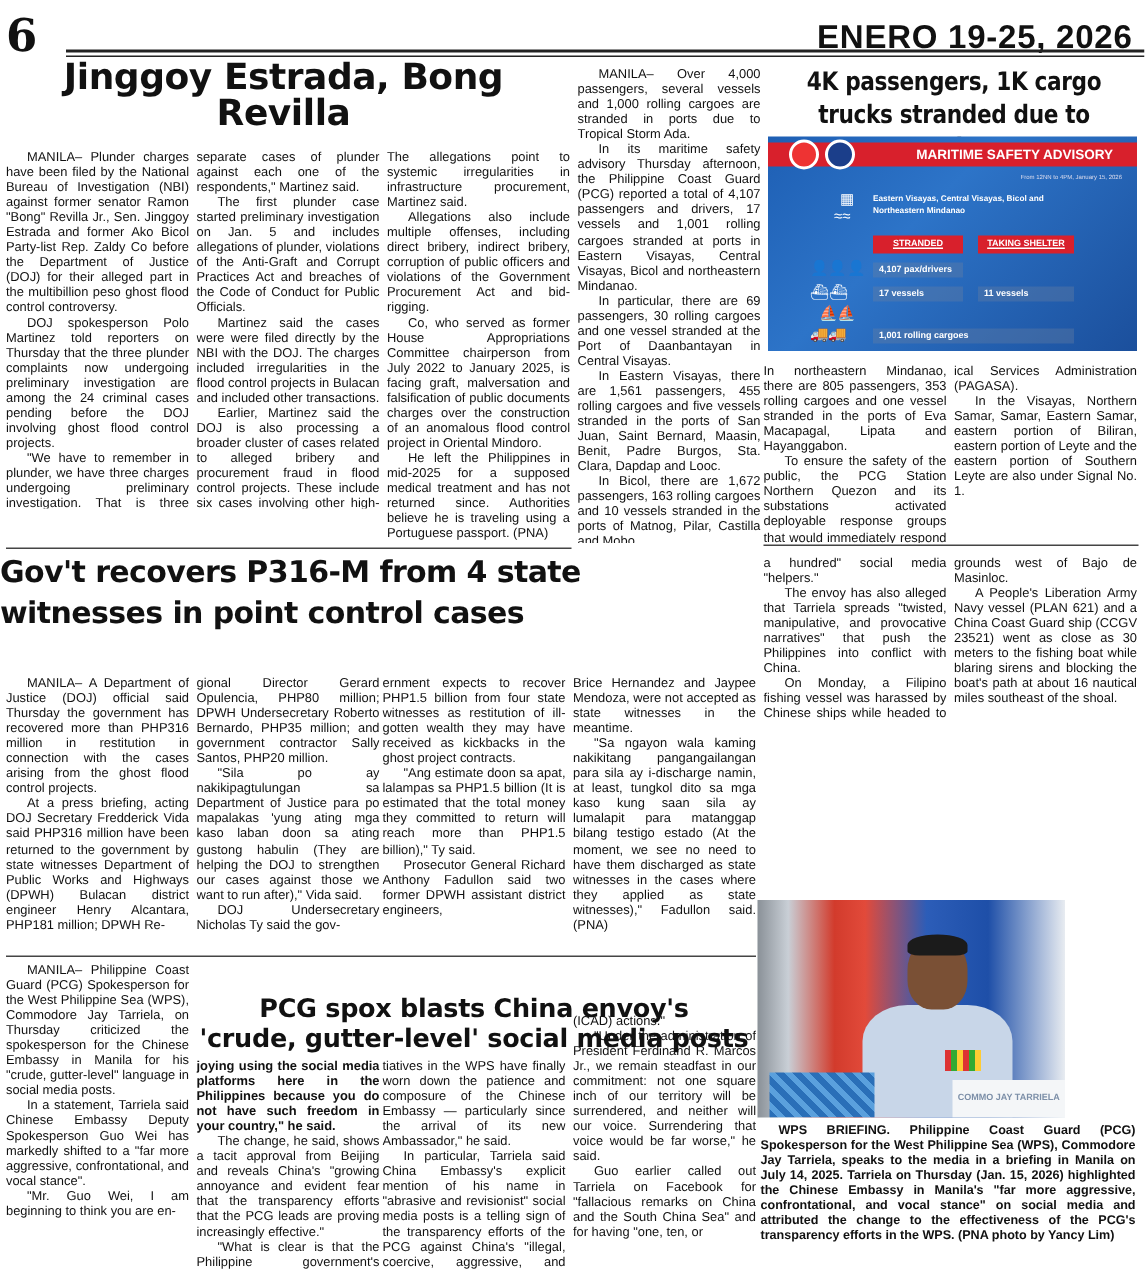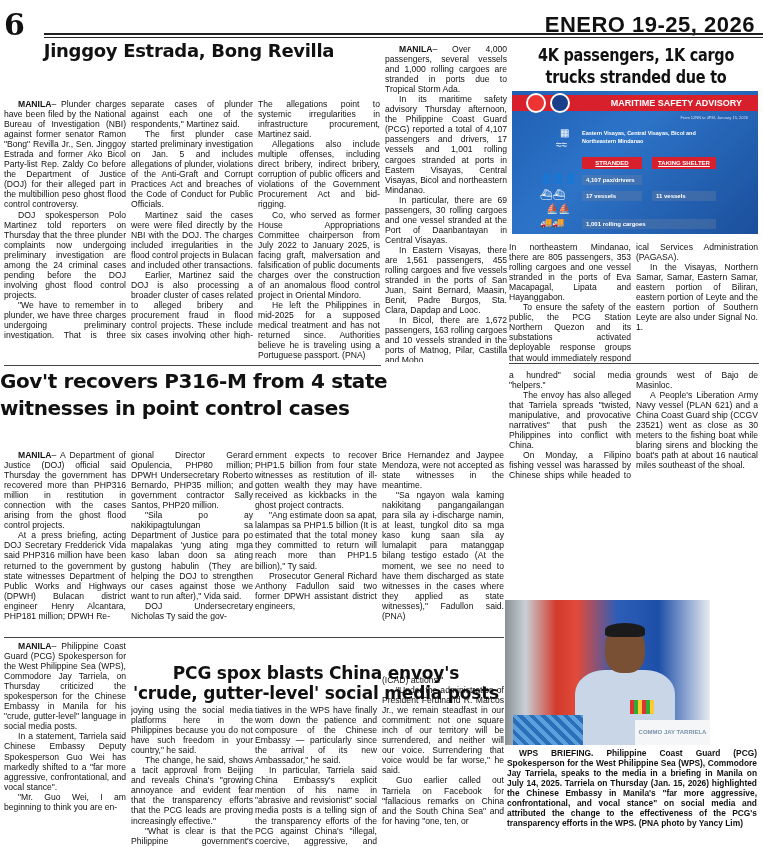--- a/index.html
+++ b/index.html
@@ -2,27 +2,27 @@
 <html><head>
 <meta charset="utf-8">
 <style>
   * { box-sizing: border-box; margin: 0; padding: 0; }
   html, body { width: 763px; height: 847px; background: #fff; overflow: hidden; }
   body { position: relative; font-family: "Liberation Sans", sans-serif; color: #111; }
   .abs { position: absolute; }
   .pagenum { left: 4px; top: 10px; font-family: "DejaVu Serif", serif; font-weight: bold; font-size: 30px; line-height: 30px; }
   .dateline { right: 8px; top: 12px; font-family: "Liberation Sans", sans-serif; font-weight: bold; font-size: 22px; letter-spacing: 0.5px; }
   .rule-top { left: 44px; right: 0; top: 33px; border-top: 2px solid #222; border-bottom: 1px solid #222; height: 5px; }
-  .hl1 { left: 4px; top: 39px; width: 370px; text-align: center; font-family: "DejaVu Sans", sans-serif; font-weight: bold; font-size: 18px; line-height: 24px; letter-spacing: -0.3px; }
+  .hl1 { left: 4px; top: 39px; width: 370px; text-align: center; font-family: "DejaVu Sans", sans-serif; font-weight: bold; font-size: 24px; line-height: 24px; letter-spacing: -0.3px; }
   .hl2 { left: 512px; top: 44px; width: 248px; text-align: center; font-family: "DejaVu Sans", sans-serif; font-weight: bold; font-size: 17px; line-height: 22px; transform: scaleX(0.85); transform-origin: center; letter-spacing: -0.3px; }
   .hl3 { left: 0; top: 368px; width: 512px; text-align: left; font-family: "DejaVu Sans", sans-serif; font-weight: bold; font-size: 20px; line-height: 27px; letter-spacing: -0.4px; }
   .hl4 { left: 130px; top: 663px; width: 372px; text-align: center; font-family: "DejaVu Sans", sans-serif; font-weight: bold; font-size: 17px; line-height: 20px; letter-spacing: -0.2px; }
   .col { font-size: 8.6px; line-height: 10.05px; text-align: justify; hyphens: manual; overflow: hidden; }
   .col p { text-indent: 14px; }
-  .col p.lead .dl { font-weight: bold; }
+  .col p.lead .dl { font-weight: normal; }
   .rule { height: 0; border-top: 1.5px solid #444; }
   .graphic { left: 512px; top: 91px; width: 246px; height: 143px; background: linear-gradient(135deg,#1e5fb4 0%,#2d74c8 40%,#1b4f9c 100%); overflow: hidden; }
   .graphic .bar { position: absolute; left: 0; right: 0; top: 4px; height: 16px; background: #d8202c; color: #fff; font-weight: bold; font-size: 9px; line-height: 16px; text-align: right; padding-right: 16px; }
   .graphic .logo { position: absolute; top: 2px; width: 20px; height: 20px; border-radius: 50%; border: 2px solid #fff; }
   .graphic .sub { position: absolute; right: 10px; top: 24px; font-size: 4px; color: #dde; }
   .graphic .region { position: absolute; left: 70px; top: 38px; width: 140px; color: #fff; font-weight: bold; font-size: 5.5px; line-height: 8px; }
   .graphic .tag { position: absolute; top: 66px; height: 12px; background: #d8202c; color: #fff; font-weight: bold; font-size: 6px; line-height: 12px; text-align: center; text-decoration: underline; }
   .graphic .stat { position: absolute; color: #fff; font-weight: bold; font-size: 6px; background: rgba(110,130,160,0.35); padding: 2px 4px; }
   .graphic .ico { position: absolute; color: #fff; font-size: 10px; }
   .photo { left: 505px; top: 600px; width: 205px; height: 145px; background: linear-gradient(90deg,#8a9198 0%,#c9cfd6 10%,#d23b2c 25%,#e24a3a 35%,#2c5db8 55%,#1e4fa8 75%,#e8ecf1 100%); overflow: hidden; }
@@ -135,21 +135,21 @@
 <div class="abs col" style="left:4px;top:641px;width:122px;height:206px;">
     <p class="lead"><span class="dl">MANILA</span><span>– Philippine Coast Guard (PCG) Spokesperson for the West Philippine Sea (WPS), Commodore Jay Tarriela, on Thursday criticized the spokesperson for the Chinese Embassy in Manila for his "crude, gutter-level" language in social media posts.</span></p>
     <p>In a statement, Tarriela said Chinese Embassy Deputy Spokesperson Guo Wei has markedly shifted to a "far more aggressive, confrontational, and vocal stance".</p>
     <p>"Mr. Guo Wei, I am beginning to think you are en-</p>
   </div>
 <div class="abs hl4">
   <div>PCG spox blasts China envoy's</div>
   <div>'crude, gutter-level' social media posts</div>
 </div>
 <div class="abs col" style="left:131px;top:705px;width:122px;height:142px;">
-    <p style="text-indent: 0px;">joying using the social media platforms here in the Philippines because you do not have such freedom in your country," he said.</p>
+    <p style="text-indent: 0px; font-weight: bold;">joying using the social media platforms here in the Philippines because you do not have such freedom in your country," he said.</p>
     <p>The change, he said, shows a tacit approval from Beijing and reveals China's "growing annoyance and evident fear that the transparency efforts that the PCG leads are proving increasingly effective."</p>
     <p>"What is clear is that the Philippine government's steadfast transparency ini-</p>
   </div>
 <div class="abs col" style="left:255px;top:705px;width:122px;height:142px;">
     <p style="text-indent: 0px;">tiatives in the WPS have finally worn down the patience and composure of the Chinese Embassy — particularly since the arrival of its new Ambassador," he said.</p>
     <p>In particular, Tarriela said China Embassy's explicit mention of his name in "abrasive and revisionist" social media posts is a telling sign of the transparency efforts of the PCG against China's "illegal, coercive, aggressive, and deceptive</p>
   </div>
 <div class="abs col" style="left:382px;top:675px;width:122px;height:172px;">
     <p style="text-indent: 0px;">(ICAD) actions."</p>
     <p>"Under the administration of President Ferdinand R. Marcos Jr., we remain steadfast in our commitment: not one square inch of our territory will be surrendered, and neither will our voice. Surrendering that voice would be far worse," he said.</p>

